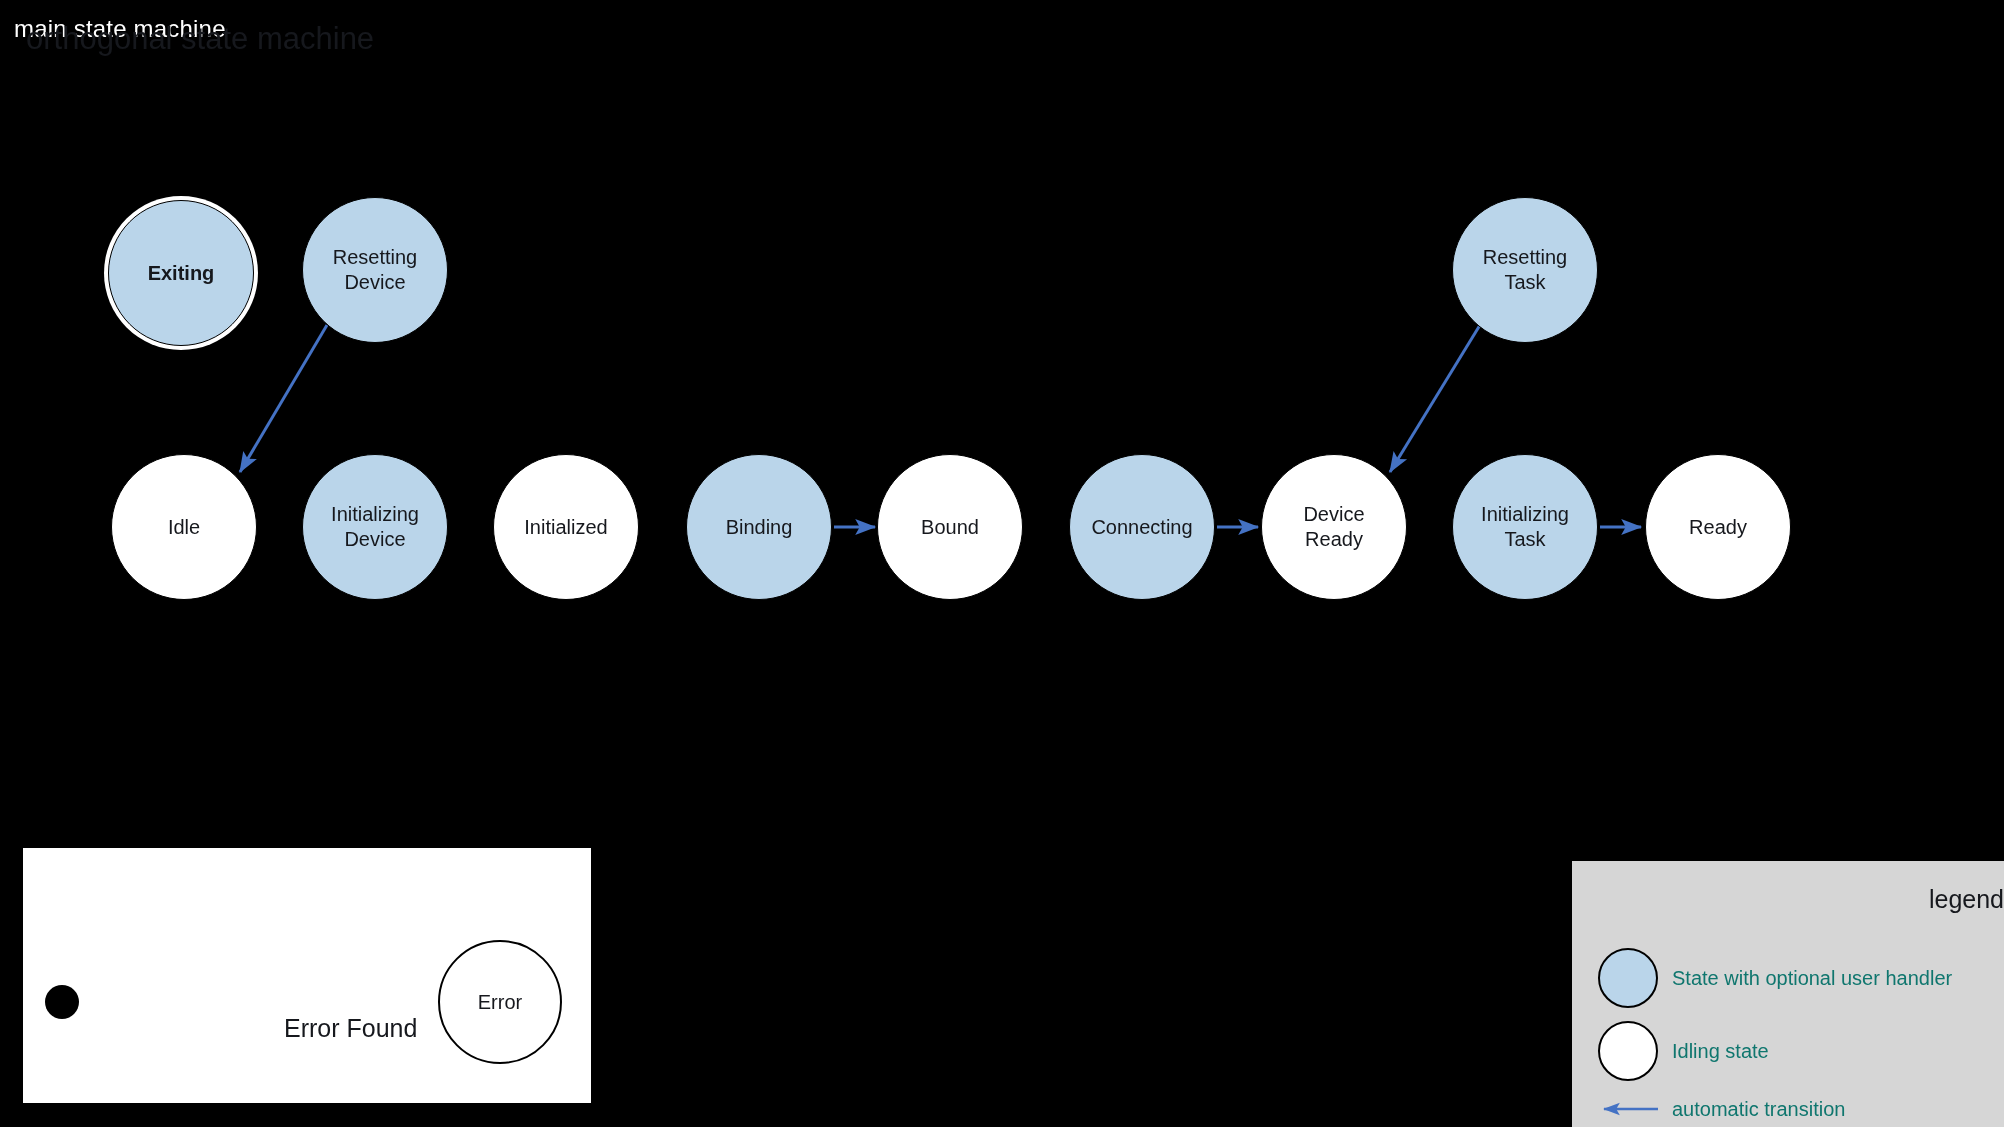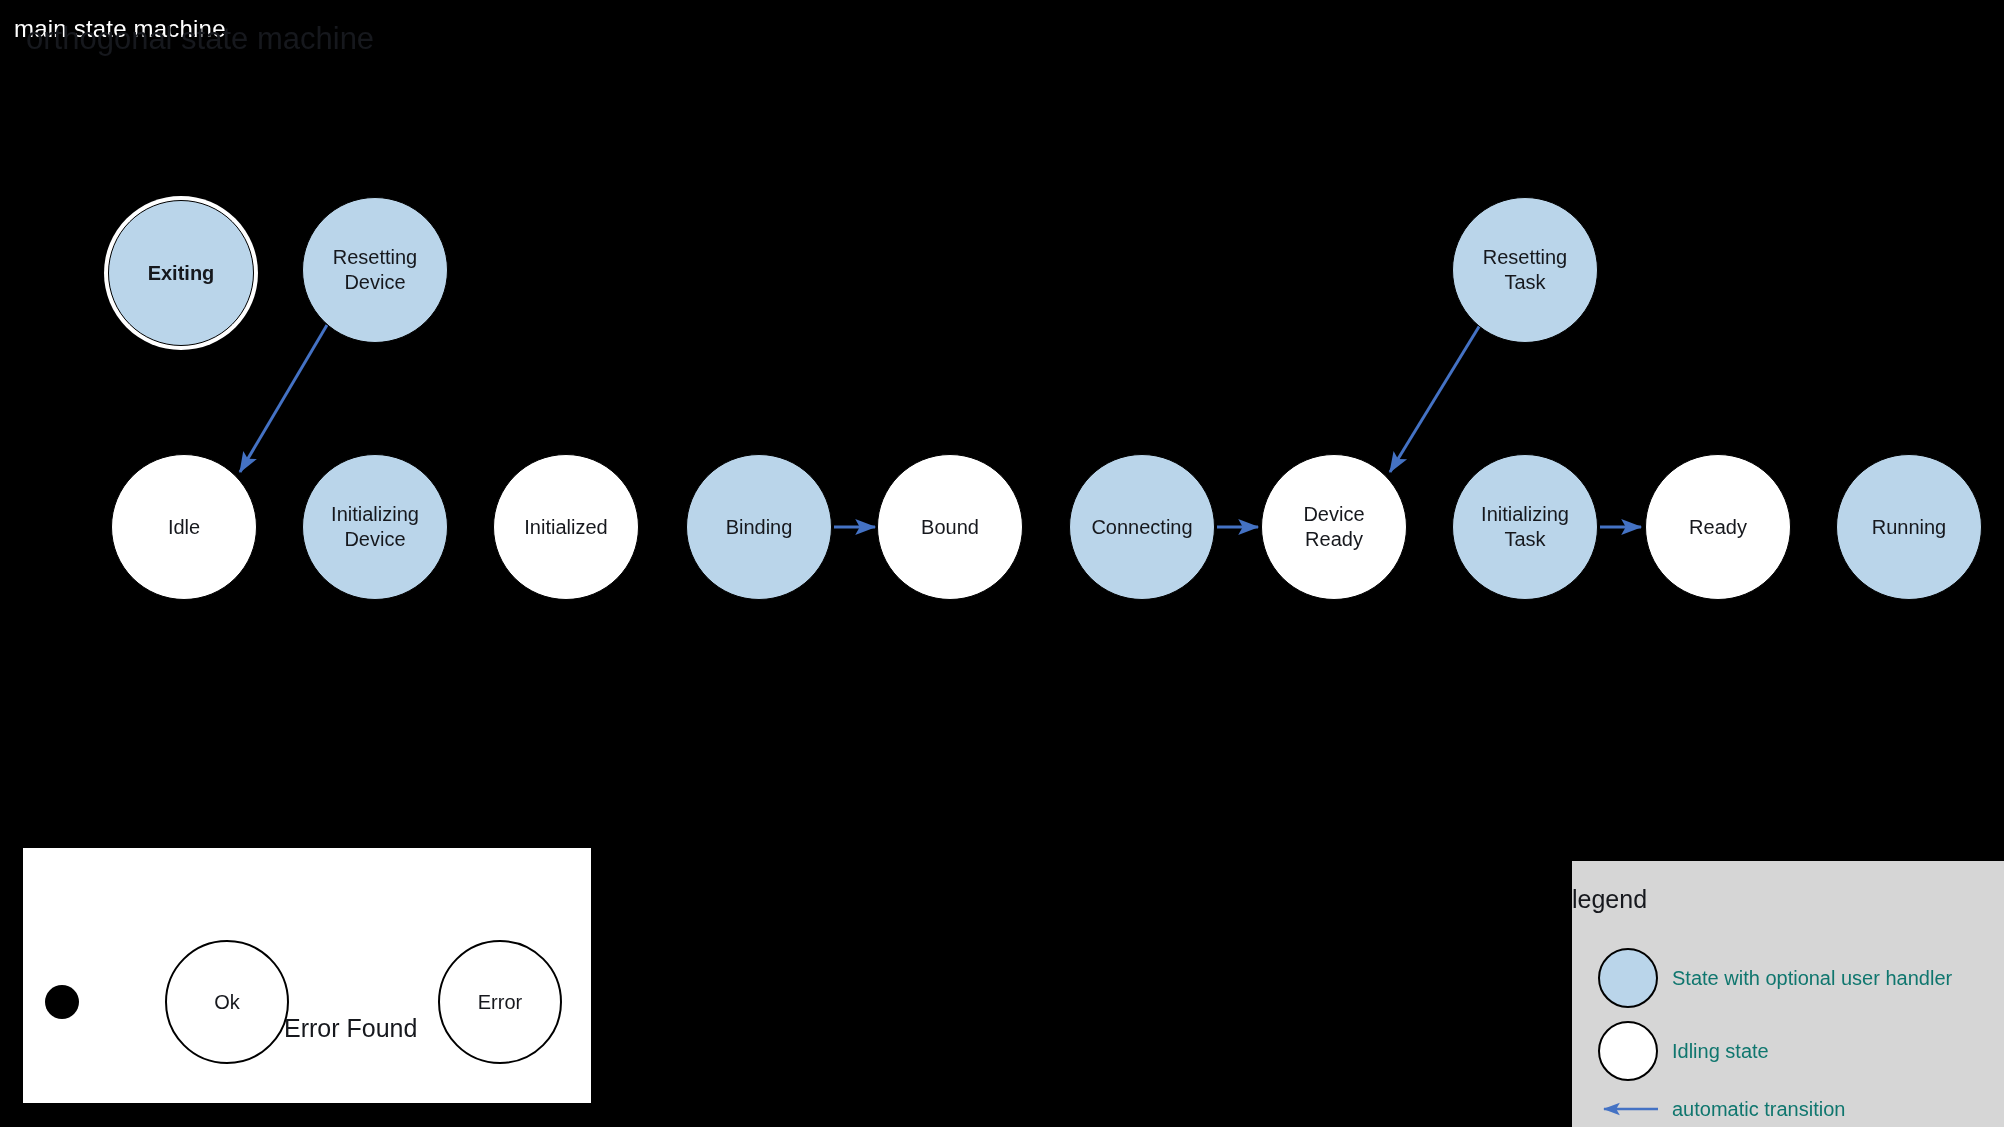--- a/index.html
+++ b/index.html
@@ -134,21 +134,21 @@
     border: 1.5px solid #000000;
     border-right: none;
     border-bottom: none;
     box-sizing: border-box;
   }
   #legend-title {
     position: absolute;
     left: 0;
     right: 0;
     top: 23px;
-    text-align: left;
+    text-align: right;
     font-size: 25px;
     line-height: 30px;
     color: #16181d;
   }
   .legend-row {
     position: absolute;
     left: 26px;
     display: flex;
     align-items: center;
   }
@@ -252,33 +252,27 @@
 
   <div class="state handler" style="left:1452px; top:454px;">
     <span class="state-label">Initializing
 Task</span>
   </div>
 
   <div class="state idling" style="left:1645px; top:454px;">
     <span class="state-label">Ready</span>
   </div>
 
-  <div class="state handler" style="left:1836px; top:454px;">
-    <span class="state-label">Running</span>
-  </div>
 
   <div id="ortho-panel"></div>
 
   <div id="ortho-title">orthogonal state machine</div>
 
   <div id="ortho-initial"></div>
 
-  <div class="ortho-node" style="left:165px; top:940px;">
-    <span class="ortho-label">Ok</span>
-  </div>
 
   <div class="ortho-node" style="left:438px; top:940px;">
     <span class="ortho-label">Error</span>
   </div>
 
   <div id="ortho-edge-label">Error Found</div>
 
   <div id="legend-panel">
     <div id="legend-title">legend</div>
 

